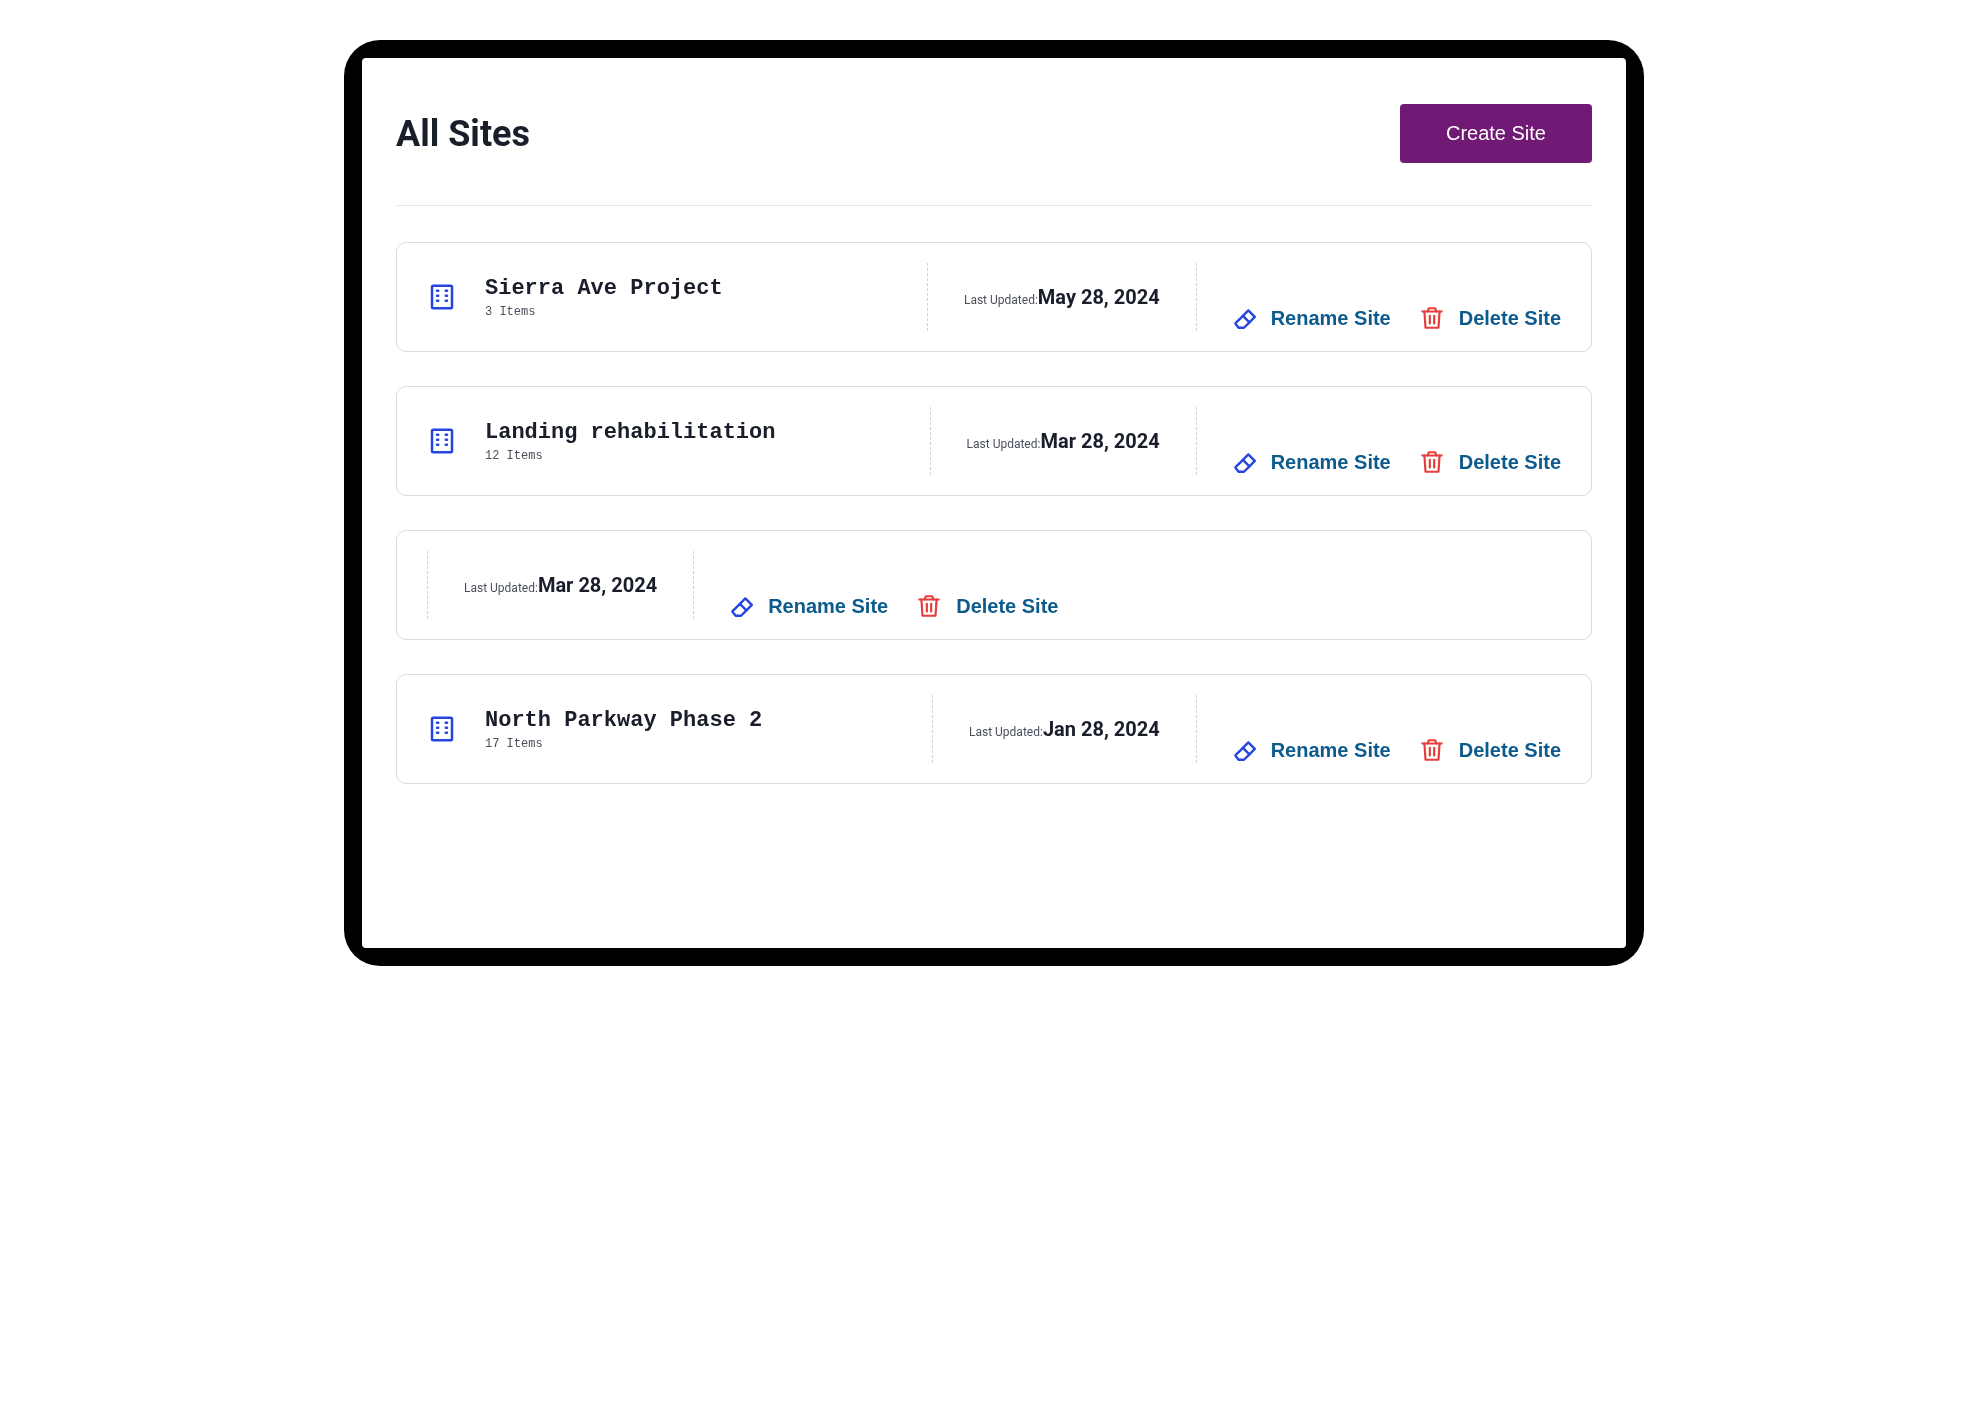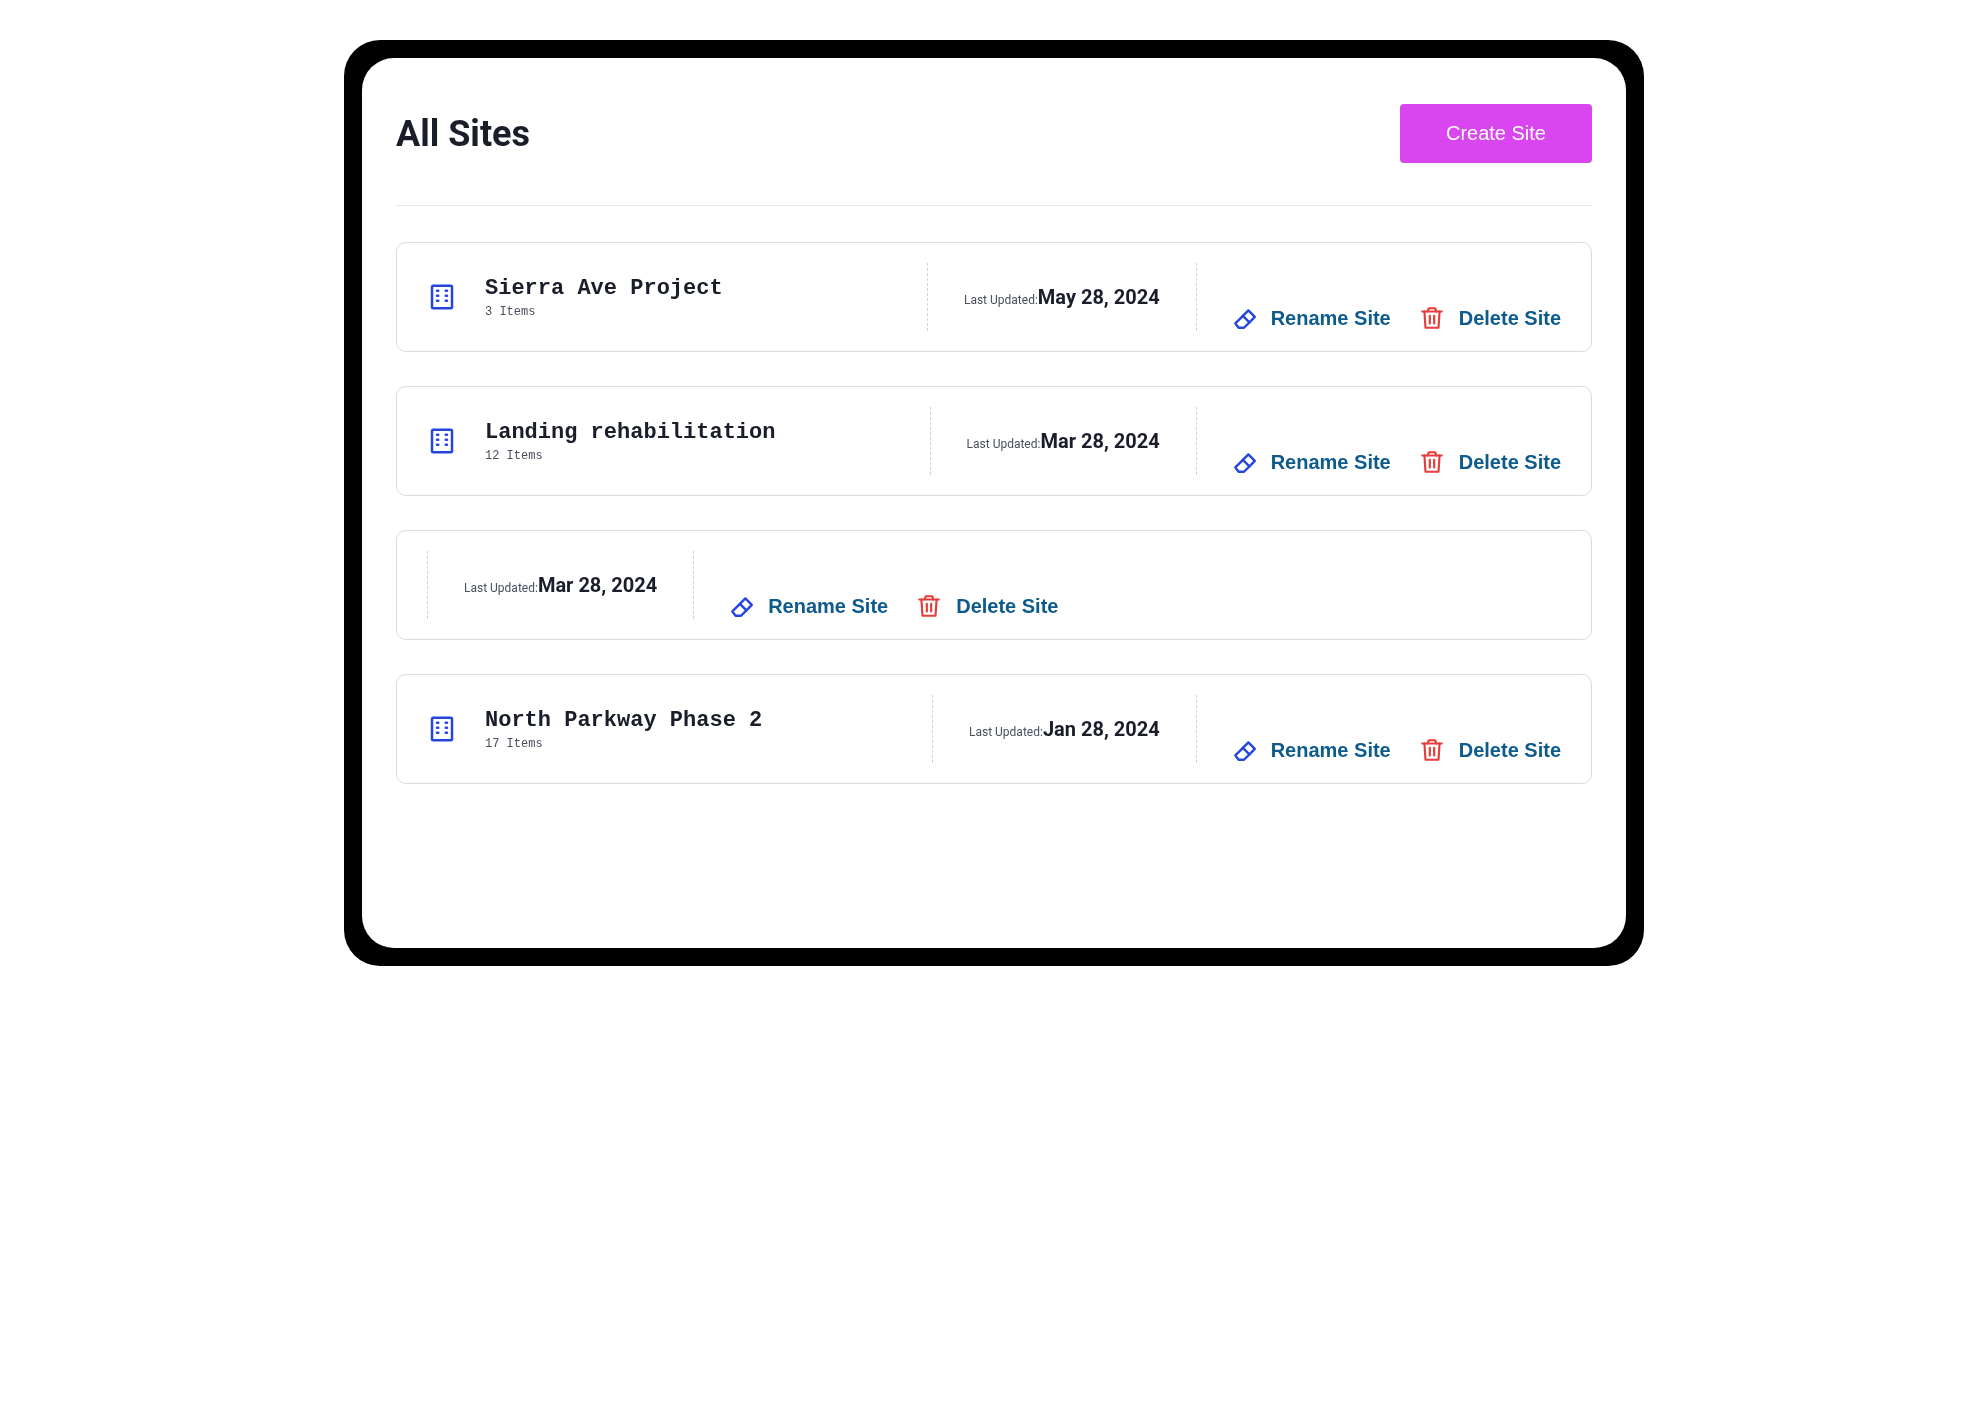--- a/index.html
+++ b/index.html
@@ -13,39 +13,39 @@
       padding: 40px 20px;
     }
     .device-frame {
       width: 1300px;
       background: #000;
       border-radius: 36px;
       padding: 18px;
     }
     .screen {
       background: #fff;
-      border-radius: 32px;
+      border-radius: 4px;
       min-height: 890px;
       padding: 46px 34px;
     }
     .header {
       display: flex;
       justify-content: space-between;
       align-items: center;
       padding-bottom: 42px;
       border-bottom: 1px solid #e4e6ea;
       margin-bottom: 36px;
     }
     .page-title {
       font-size: 36px;
       font-weight: 700;
       color: #1a1e2b;
     }
     .create-btn {
-      background: #d946ef;
+      background: #701a75;
       color: #fff;
       border: none;
       border-radius: 4px;
       padding: 18px 46px;
       font-size: 20px;
       font-weight: 500;
       cursor: pointer;
       margin-left: 20px;
     }
     .sites-list {

